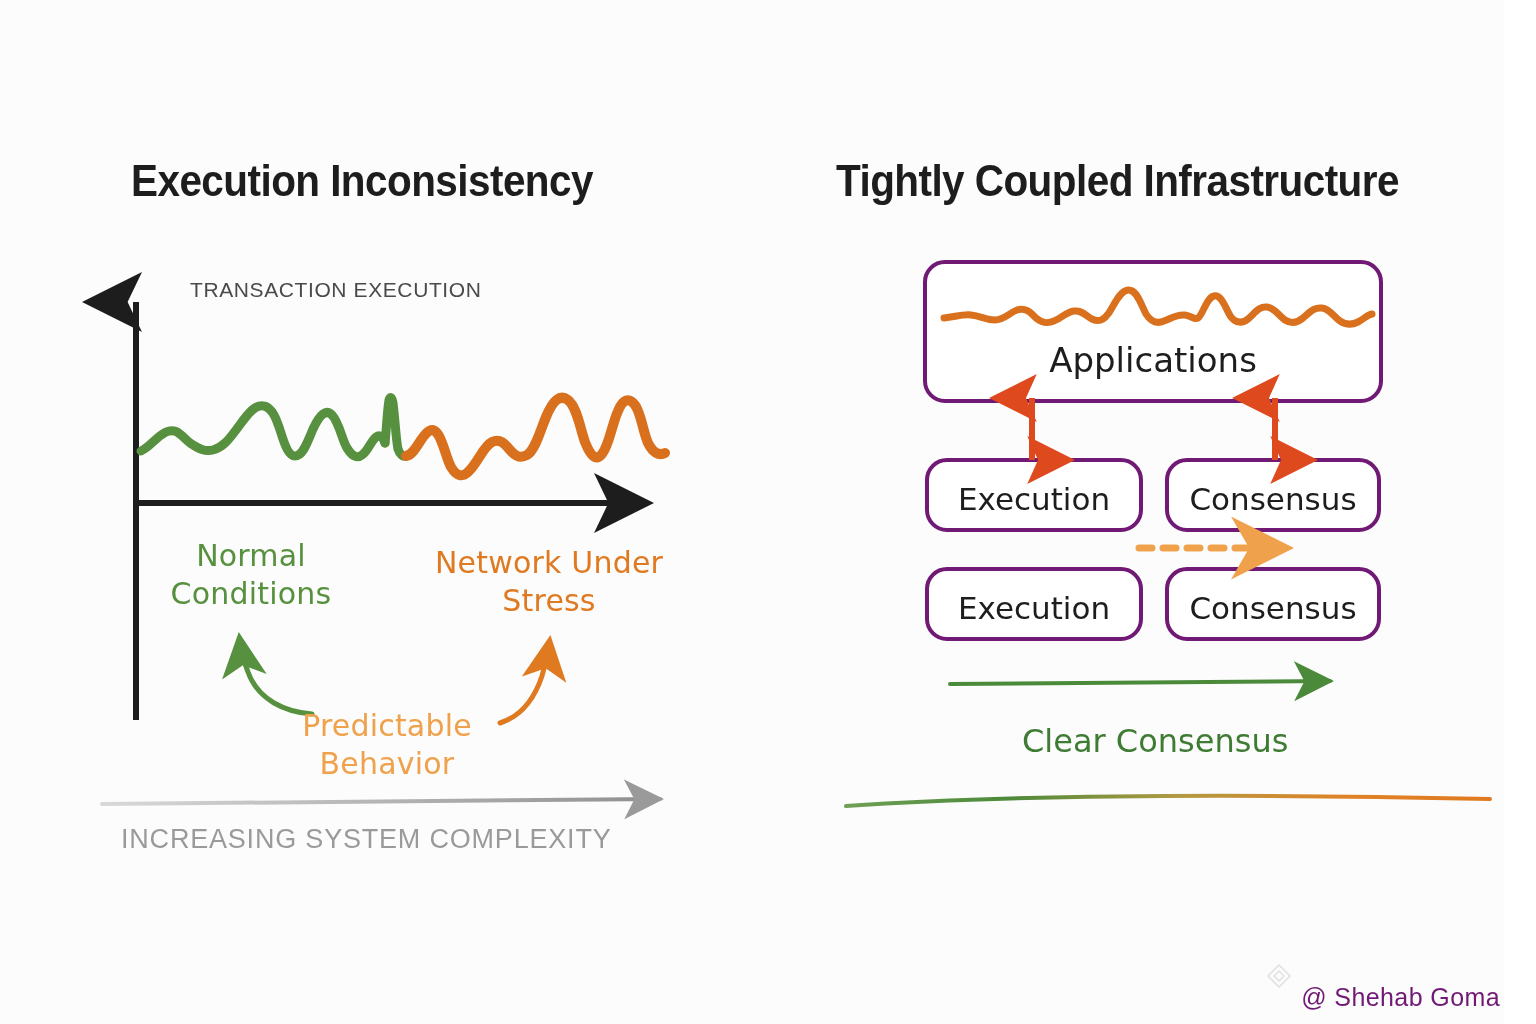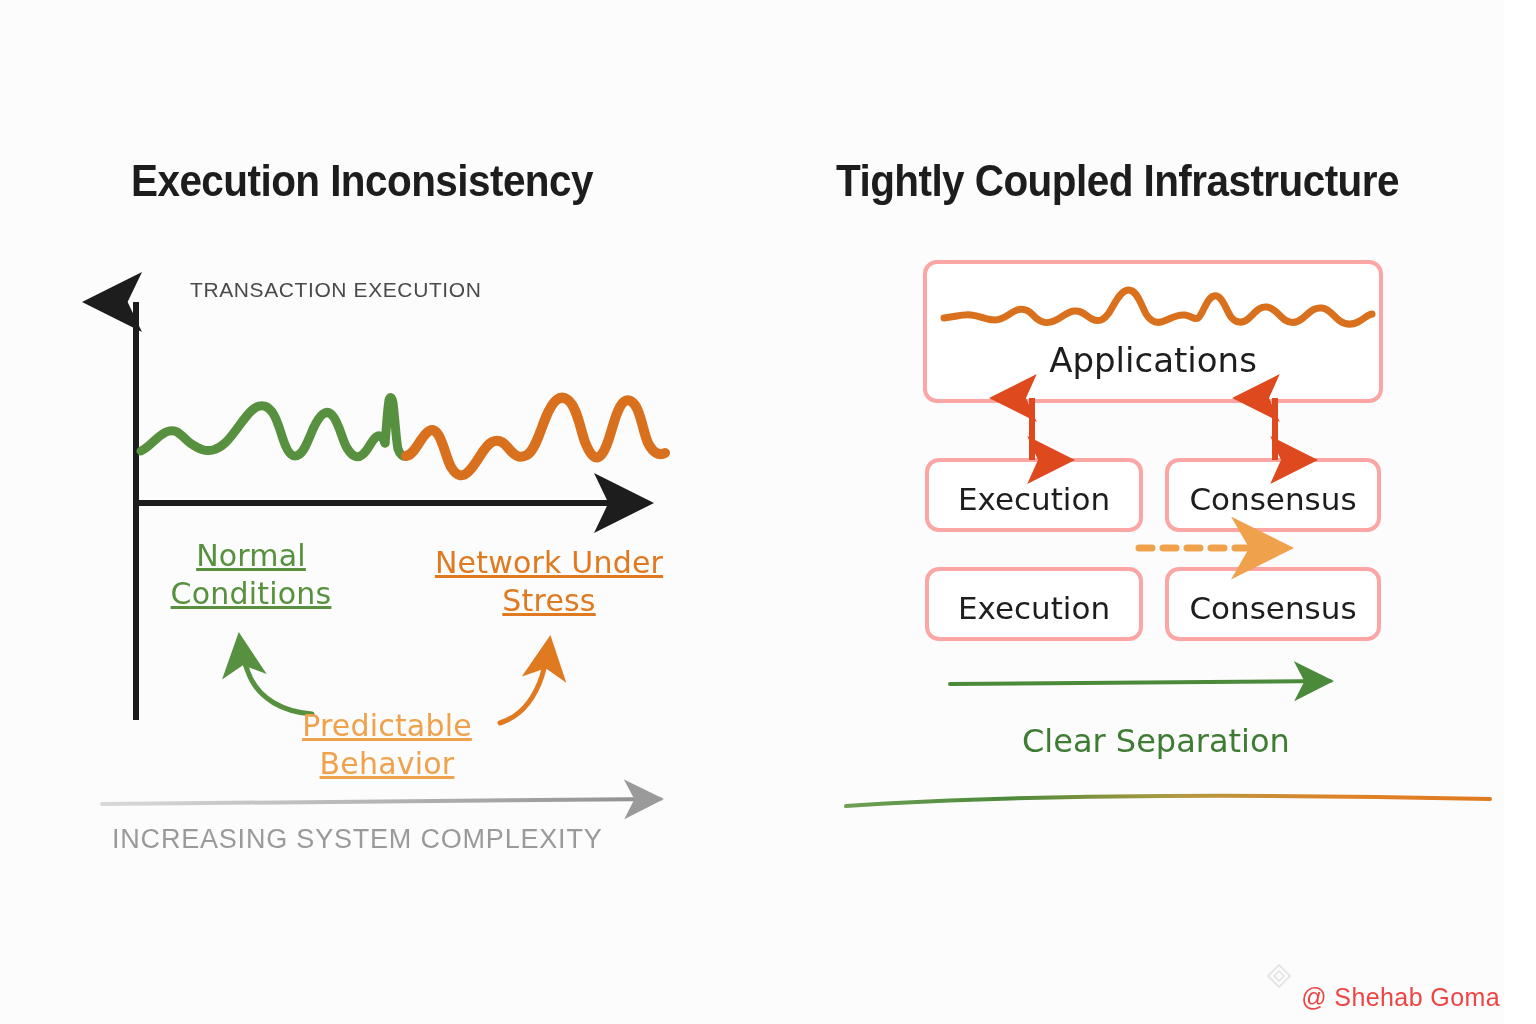--- a/index.html
+++ b/index.html
@@ -46,21 +46,20 @@
   #caption-transaction { left: 190px; top: 278px; }
 
   
   .hand {
     position: absolute;
     font-family: "DejaVu Sans", sans-serif;
     font-size: 30px;
     line-height: 1.28;
     white-space: pre-line;
     letter-spacing: 0.2px;
-    text-decoration: underline;
   }
   #label-normal {
     left: 166px; top: 537px;
     width: 170px;
     text-align: center;
     color: #57913f;
   }
   #label-stress {
     left: 424px; top: 544px;
     width: 250px;
@@ -70,33 +69,33 @@
   #label-predictable {
     left: 292px; top: 707px;
     width: 190px;
     text-align: center;
     color: #efa14b;
   }
 
   
   #label-complexity {
     position: absolute;
-    left: 112px; top: 824px;
+    left: 121px; top: 824px;
     font-family: "Liberation Sans", sans-serif;
     font-size: 27px;
     letter-spacing: 0.8px;
     color: #9a9a9a;
     white-space: nowrap;
   }
 
   
   .node-box {
     position: absolute;
-    border: 4px solid #fca5a5;
-    border-radius: 14px;
+    border: 4px solid #701a75;
+    border-radius: 22px;
     background: #ffffff;
     box-sizing: border-box;
   }
   .node-label {
     position: absolute;
     left: 0; right: 0;
     font-family: "DejaVu Sans", sans-serif;
     font-size: 31px;
     color: #1d1d1d;
     text-align: center;
@@ -127,21 +126,21 @@
     right: 4px; bottom: 12px;
     display: flex;
     align-items: center;
     gap: 9px;
     font-family: "Liberation Sans", sans-serif;
     font-size: 25px;
     color: #dfdfdf;
     letter-spacing: 0.4px;
     white-space: nowrap;
   }
-  #watermark-text { color: #ef4444; margin-top: 43px; }
+  #watermark-text { color: #701a75; margin-top: 43px; }
 
   svg { display: block; }
   .svg-layer {
     position: absolute;
     left: 0; top: 0;
     width: 1536px;
     height: 1024px;
     pointer-events: none;
   }
 </style>
@@ -309,21 +308,21 @@
       <line x1="1280" y1="548" x2="1139" y2="548" stroke="#efa14b" stroke-width="0" marker-end="url(#arrow-amber-l)"></line>
     </g>
 
     <g>
       <line x1="950" y1="684" x2="1330" y2="681" stroke="#4b8a3a" stroke-width="4" stroke-linecap="round" marker-end="url(#arrow-green-sep)"></line>
     </g>
 
     <path d="M846,806 C1010,795 1220,793 1490,799" fill="none" stroke="url(#grad-sep)" stroke-width="4" stroke-linecap="round"></path>
   </svg>
 
-  <div id="label-separation">Clear Separation</div>
+  <div id="label-separation">Clear Consensus</div>
 
   <div id="watermark">
     <svg width="26" height="26" viewBox="0 0 26 26">
       <path d="M13 2 L24 13 L13 24 L2 13 Z" fill="none" stroke="#e2e2e2" stroke-width="1.6"></path>
       <path d="M13 8 L18 13 L13 18 L8 13 Z" fill="none" stroke="#e2e2e2" stroke-width="1.6"></path>
     </svg>
     <span id="watermark-text">@ Shehab Goma</span>
   </div>
 
 </div>

